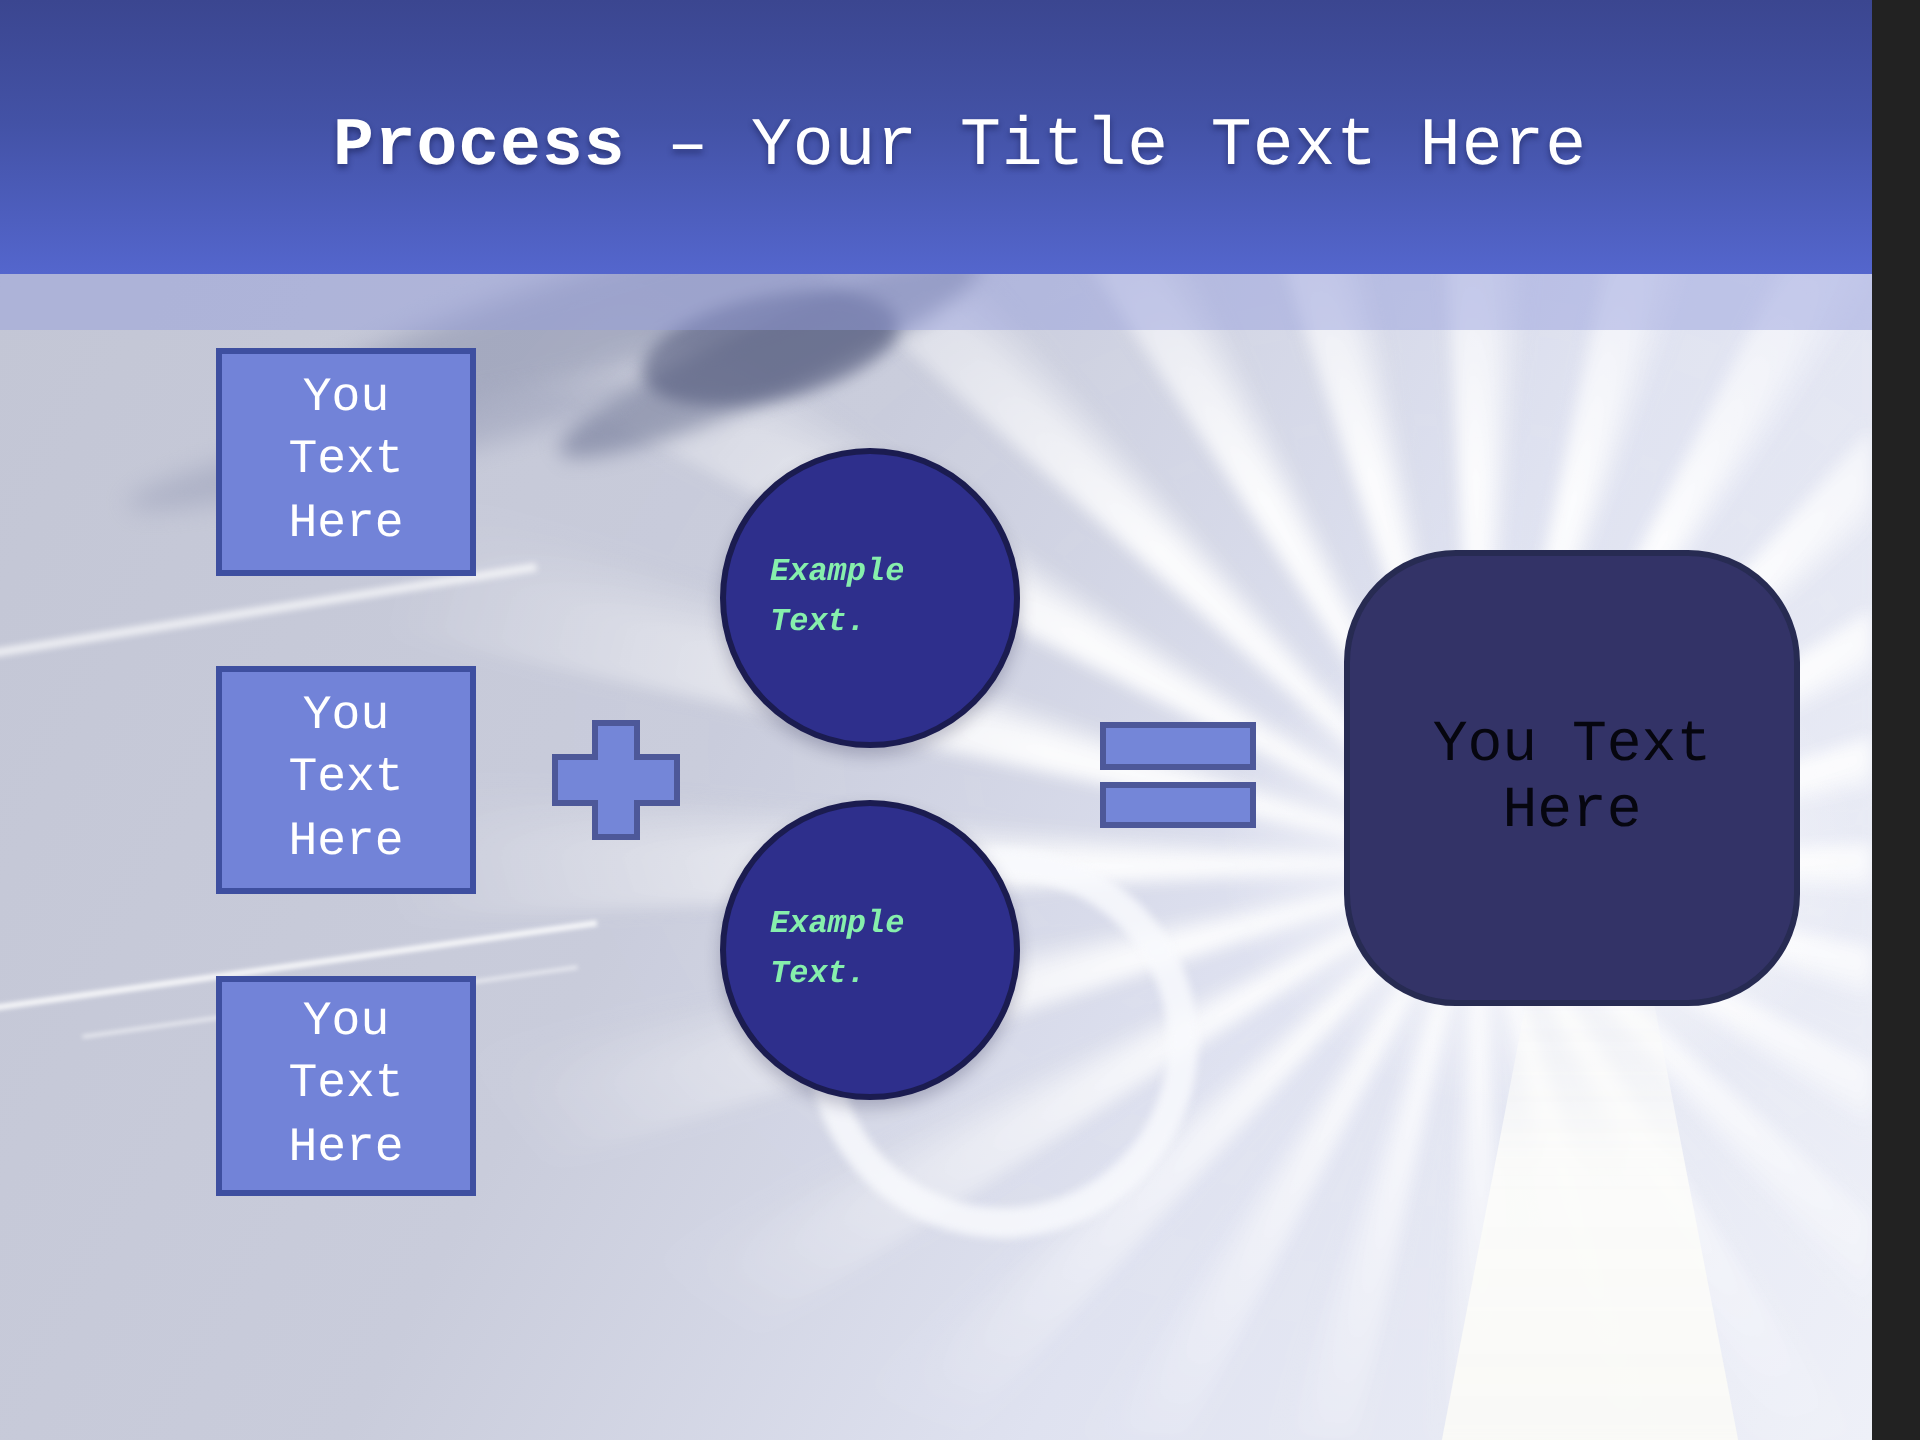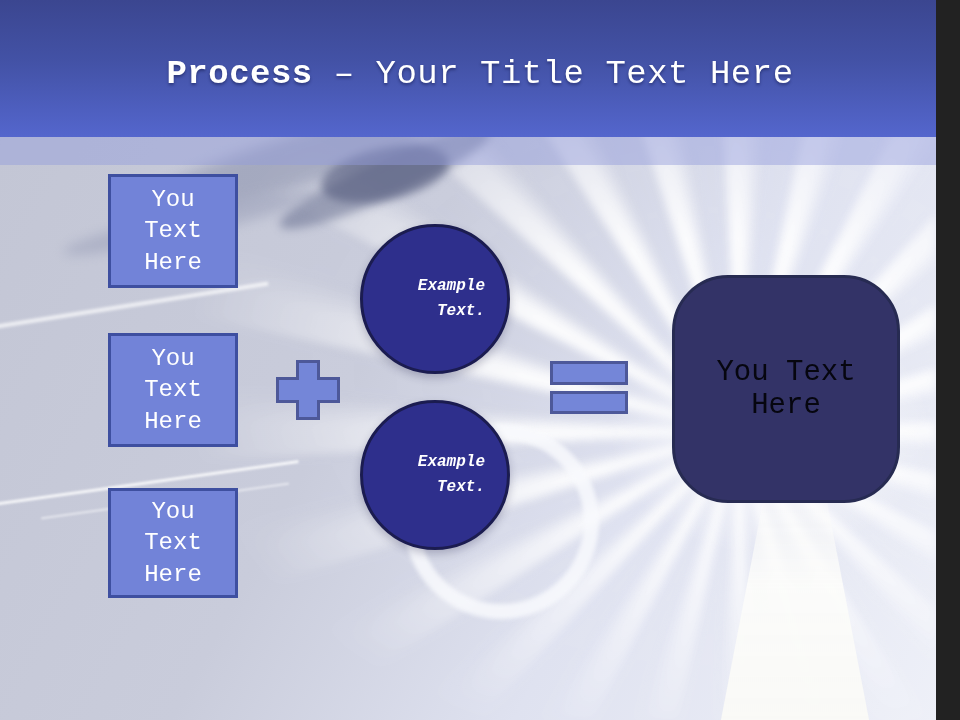--- a/index.html
+++ b/index.html
@@ -69,22 +69,22 @@
   }
   .ib1{top:174px;} .ib2{top:333px;} .ib3{top:488px;height:110px;}
   .input-box .lbl{width:110px;}
   .plus{position:absolute;left:276px;top:360px;width:64px;height:60px;}
   .eq{position:absolute;left:550px;width:78px;box-sizing:border-box;
       background:#7486d8;border:3px solid #4d5899;}
   .eq1{top:361px;height:24px;} .eq2{top:391px;height:23px;}
   .circle{
     position:absolute;left:360px;width:150px;height:150px;box-sizing:border-box;
     background:#2e2f8c;border:3px solid #1b1c50;border-radius:50%;
-    display:flex;align-items:center;justify-content:center;text-align:right;
-    color:#ffffff;font-size:16px;font-weight:bold;font-style:italic;line-height:1.55;
+    display:flex;align-items:center;justify-content:center;text-align:left;
+    color:#86efac;font-size:16px;font-weight:bold;font-style:italic;line-height:1.55;
     box-shadow:0 4px 8px rgba(30,30,70,.25);cursor:default;
   }
   .c1{top:224px;} .c2{top:400px;}
   .circle .lbl{width:100px;}
   .result-box{
     position:absolute;left:672px;top:275px;width:228px;height:228px;box-sizing:border-box;
     background:#333367;border:3px solid #272b52;border-radius:56px;
     display:flex;align-items:center;justify-content:center;text-align:center;
     color:#06060f;font-size:29px;cursor:default;
   }

